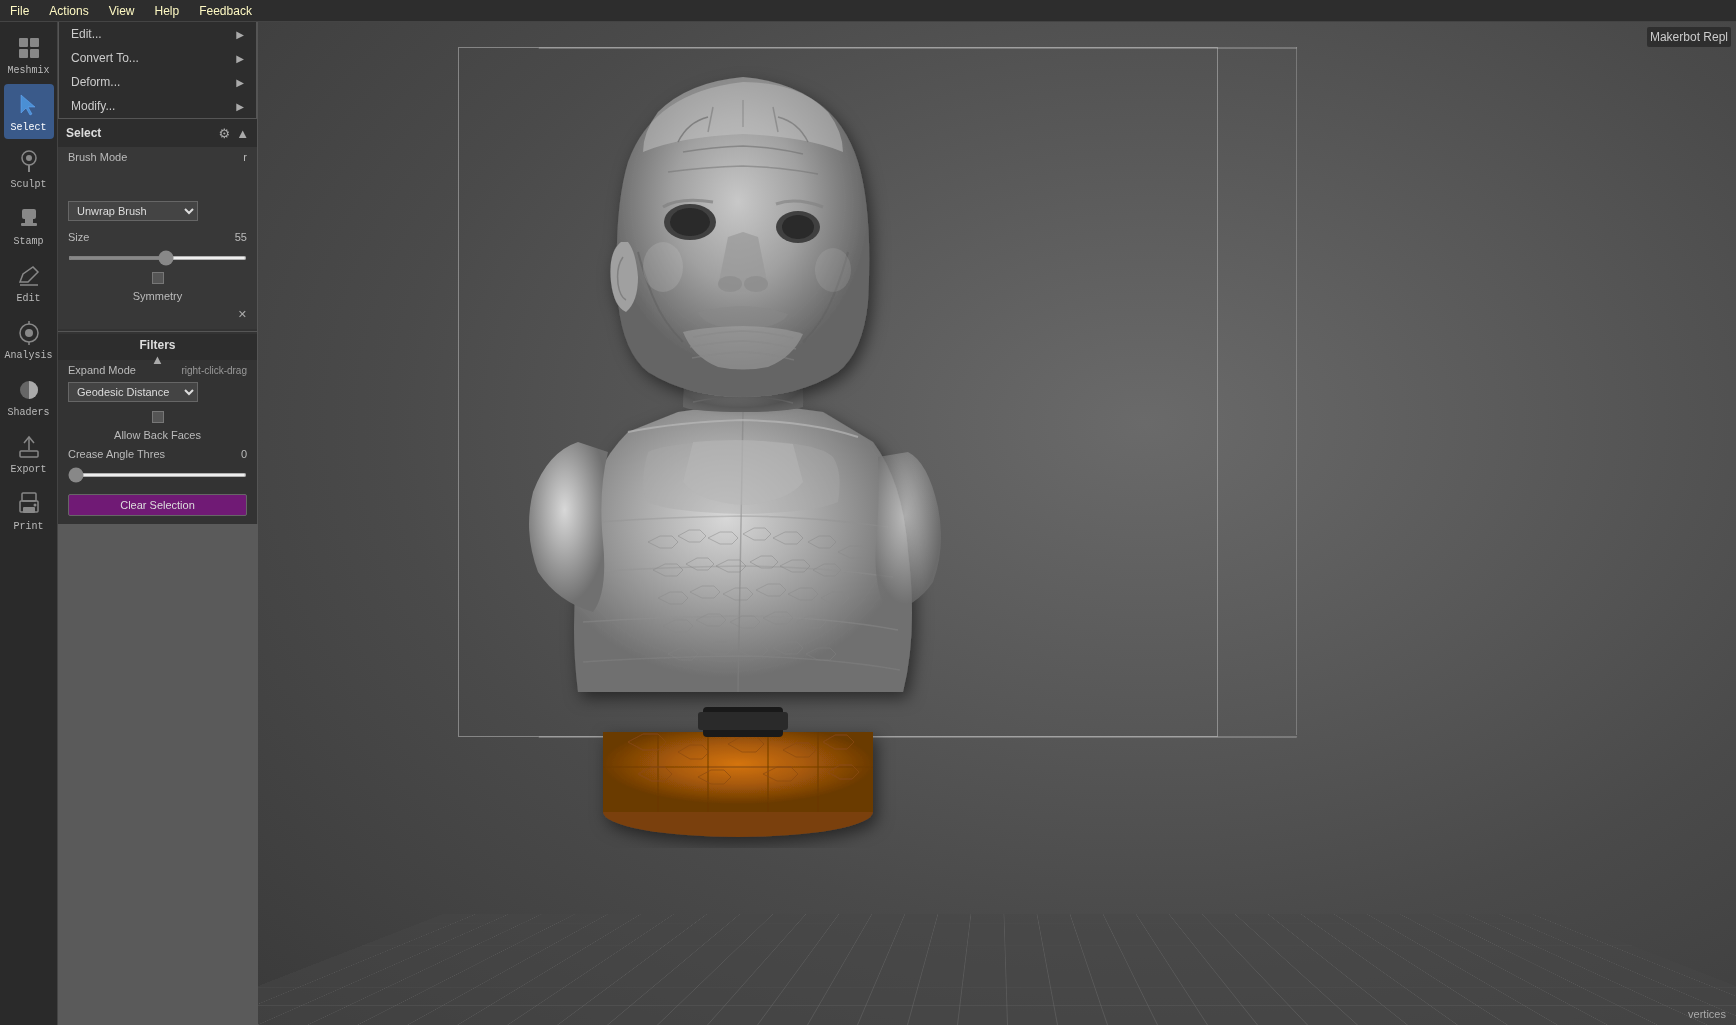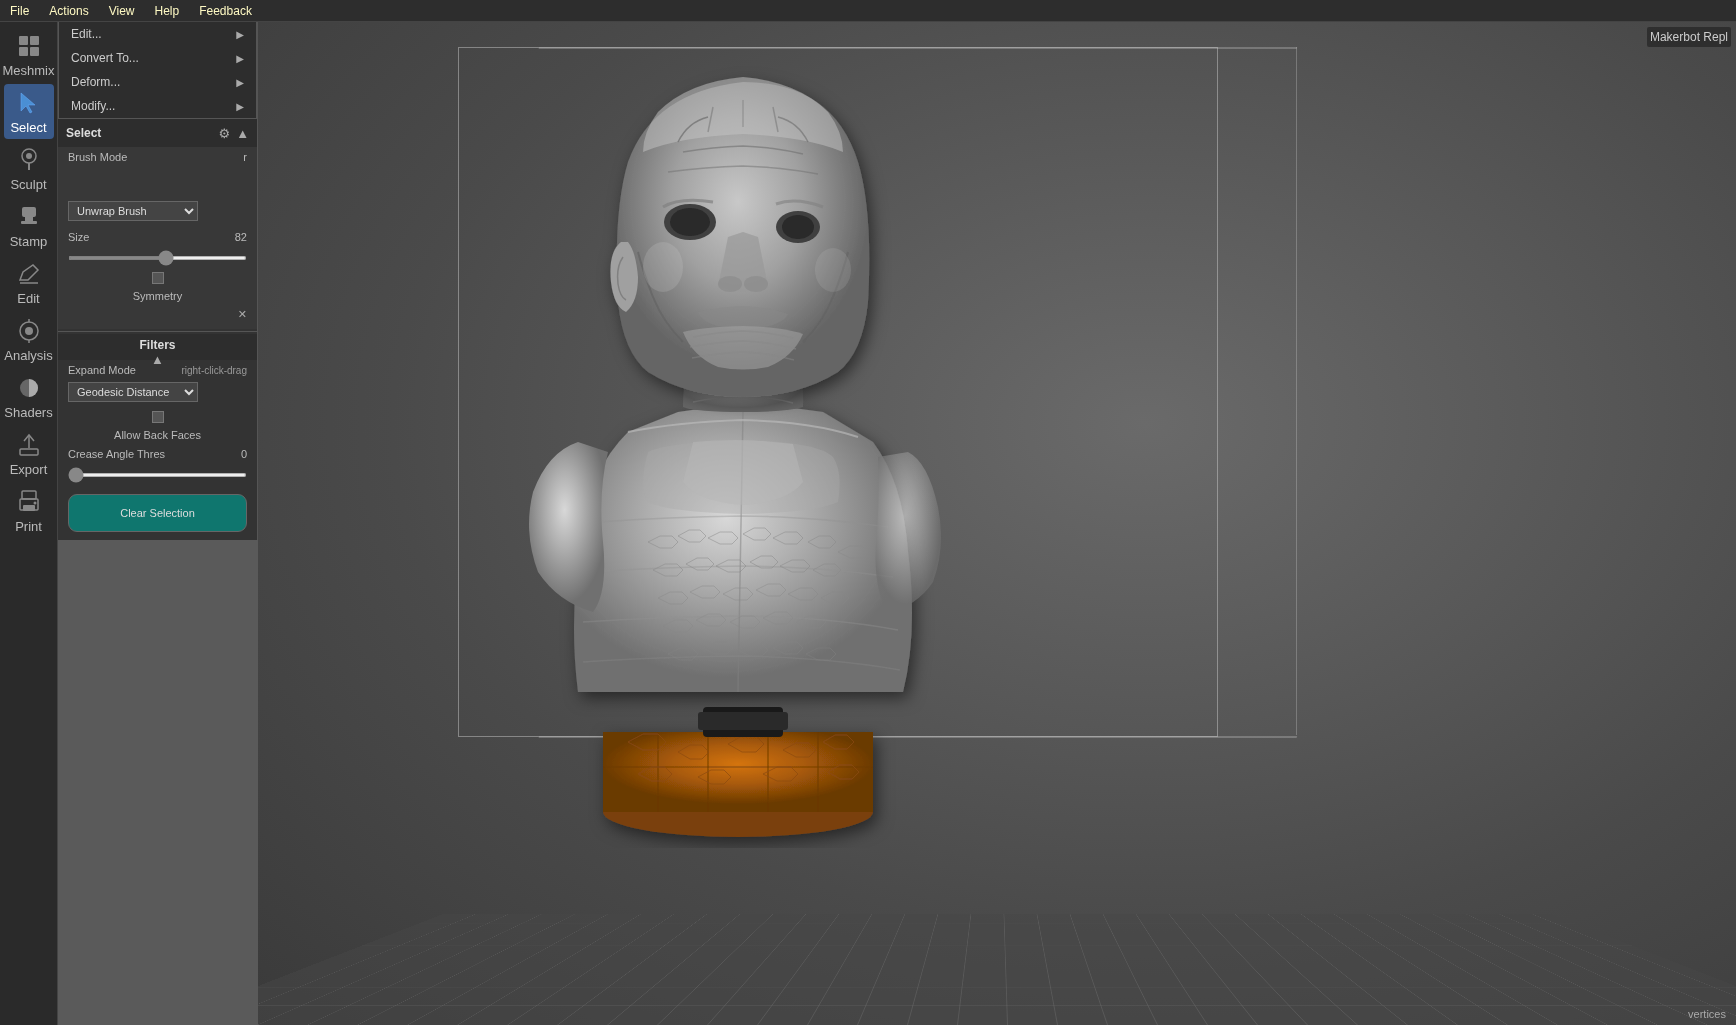--- a/index.html
+++ b/index.html
@@ -63,21 +63,21 @@
     }
     .tool-btn.active { background: #3a5a8a; color: #fff; }
     .tool-icon {
       width: 28px;
       height: 28px;
       display: flex;
       align-items: center;
       justify-content: center;
       font-size: 18px;
     }
-    .tool-label { font-size: 13px; text-align: center; }
+    .tool-label { font-size: 10px; text-align: center; font-family: Liberation Mono, monospace; }
 
     
     #side-panel {
       position: absolute;
       top: 22px;
       left: 58px;
       width: 200px;
       background: #333;
       z-index: 40;
       border-right: 1px solid #555;
@@ -180,29 +180,29 @@
       align-items: center;
       justify-content: space-between;
       background: #2d2d2d;
       padding: 4px 8px;
       height: 26px;
       flex-direction: column;
     }
 
     .clear-btn {
       margin: 8px 10px;
-      background: #0f766e;
+      background: #701a75;
       border: 1px solid #666;
       color: #ddd;
-      padding: 12px;
+      padding: 4px;
       width: calc(100% - 20px);
       text-align: center;
       cursor: pointer;
       font-size: 11px;
-      border-radius: 9px;
+      border-radius: 2px;
     }
 
     
     #viewport {
       position: absolute;
       top: 22px;
       left: 258px;
       right: 0;
       bottom: 0;
       background: #5c5c5c;
@@ -404,21 +404,21 @@
     <div style="padding: 2px 10px 6px 10px; margin-top: 32px;">
       <select class="dropdown-select">
         <option>Unwrap Brush</option>
         <option>Surface Brush</option>
         <option>Volume Brush</option>
       </select>
     </div>
 
     <div class="section-row">
       <span class="section-label">Size</span>
-      <span class="section-value">82</span>
+      <span class="section-value">55</span>
     </div>
     <div class="slider-container">
       <input type="range" min="0" max="100" value="55" style="width: 100%; accent-color: rgb(136, 136, 136);">
     </div>
 
     <div class="checkbox-row">
       <div class="checkbox-box"></div>
       <span>Symmetry</span>
       <span style="margin-left:auto; cursor:pointer; color:#aaa;">✕</span>
     </div>

